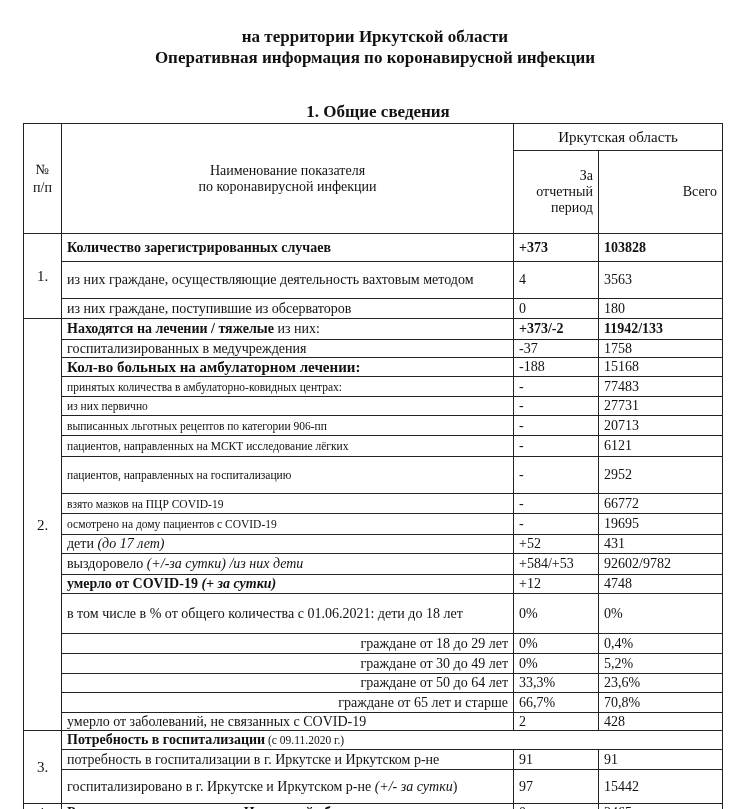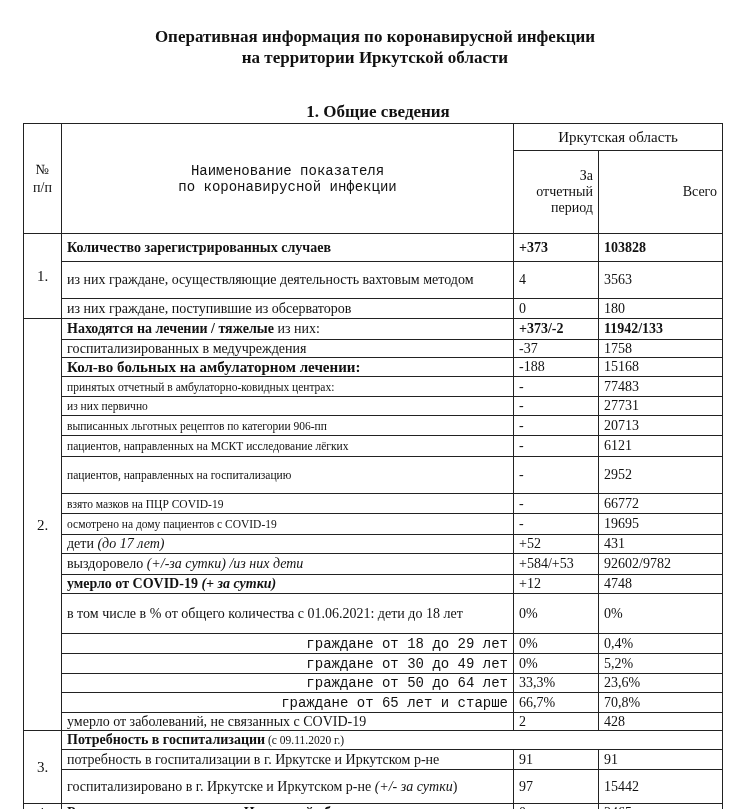--- a/index.html
+++ b/index.html
@@ -59,36 +59,36 @@
       line-height: 16px;
       overflow: hidden;
     }
     table.report th {
       font-weight: normal;
     }
     .c-num { width: 28px; text-align: center; }
     .c-name { text-align: left; }
     .c-val { text-align: left; }
     .hdr-region { font-weight: bold; font-size: 15px; height: 26px; }
-    .hdr-main { height: 83px; text-align: center; line-height: 18px; font-family: Liberation Mono, monospace; }
+    .hdr-main { height: 83px; text-align: center; line-height: 18px; }
     .hdr-sub { text-align: right; line-height: 18px; }
     .bold { font-weight: bold; }
     .small { font-size: 11.5px; }
     .big { font-size: 15px; }
-    .right { text-align: right; font-family: Liberation Mono, monospace; }
+    .right { text-align: right; }
     .justify { text-align: justify; text-align-last: left; }
     em { font-style: italic; }
     .dash-row td.c-name, .dash-row td.c-val { border-top-style: dashed; }
   </style>
 </head>
 <body>
 
 <div class="title-block">
+  <div class="title-line">на территории Иркутской области</div>
   <div class="title-line">Оперативная информация по коронавирусной инфекции</div>
-  <div class="title-line">на территории Иркутской области</div>
 </div>
 <div class="section-title">1. Общие сведения</div>
 
 <table class="report">
   <colgroup>
     <col style="width:38px">
     <col style="width:452px">
     <col style="width:85px">
     <col style="width:124px">
   </colgroup>
@@ -142,21 +142,21 @@
       <td class="c-name">госпитализированных в медучреждения</td>
       <td class="c-val">-37</td>
       <td class="c-val">1758</td>
     </tr>
     <tr style="height:19px;">
       <td class="c-name bold big">Кол-во больных на амбулаторном лечении:</td>
       <td class="c-val">-188</td>
       <td class="c-val">15168</td>
     </tr>
     <tr style="height:20px;">
-      <td class="c-name small">принятых отчетный в амбулаторно-ковидных центрах:</td>
+      <td class="c-name small">принятых количества в амбулаторно-ковидных центрах:</td>
       <td class="c-val">-</td>
       <td class="c-val">77483</td>
     </tr>
     <tr style="height:19px;">
       <td class="c-name small">из них первично</td>
       <td class="c-val">-</td>
       <td class="c-val">27731</td>
     </tr>
     <tr style="height:20px;">
       <td class="c-name small">выписанных льготных рецептов по категории 906-пп</td>

